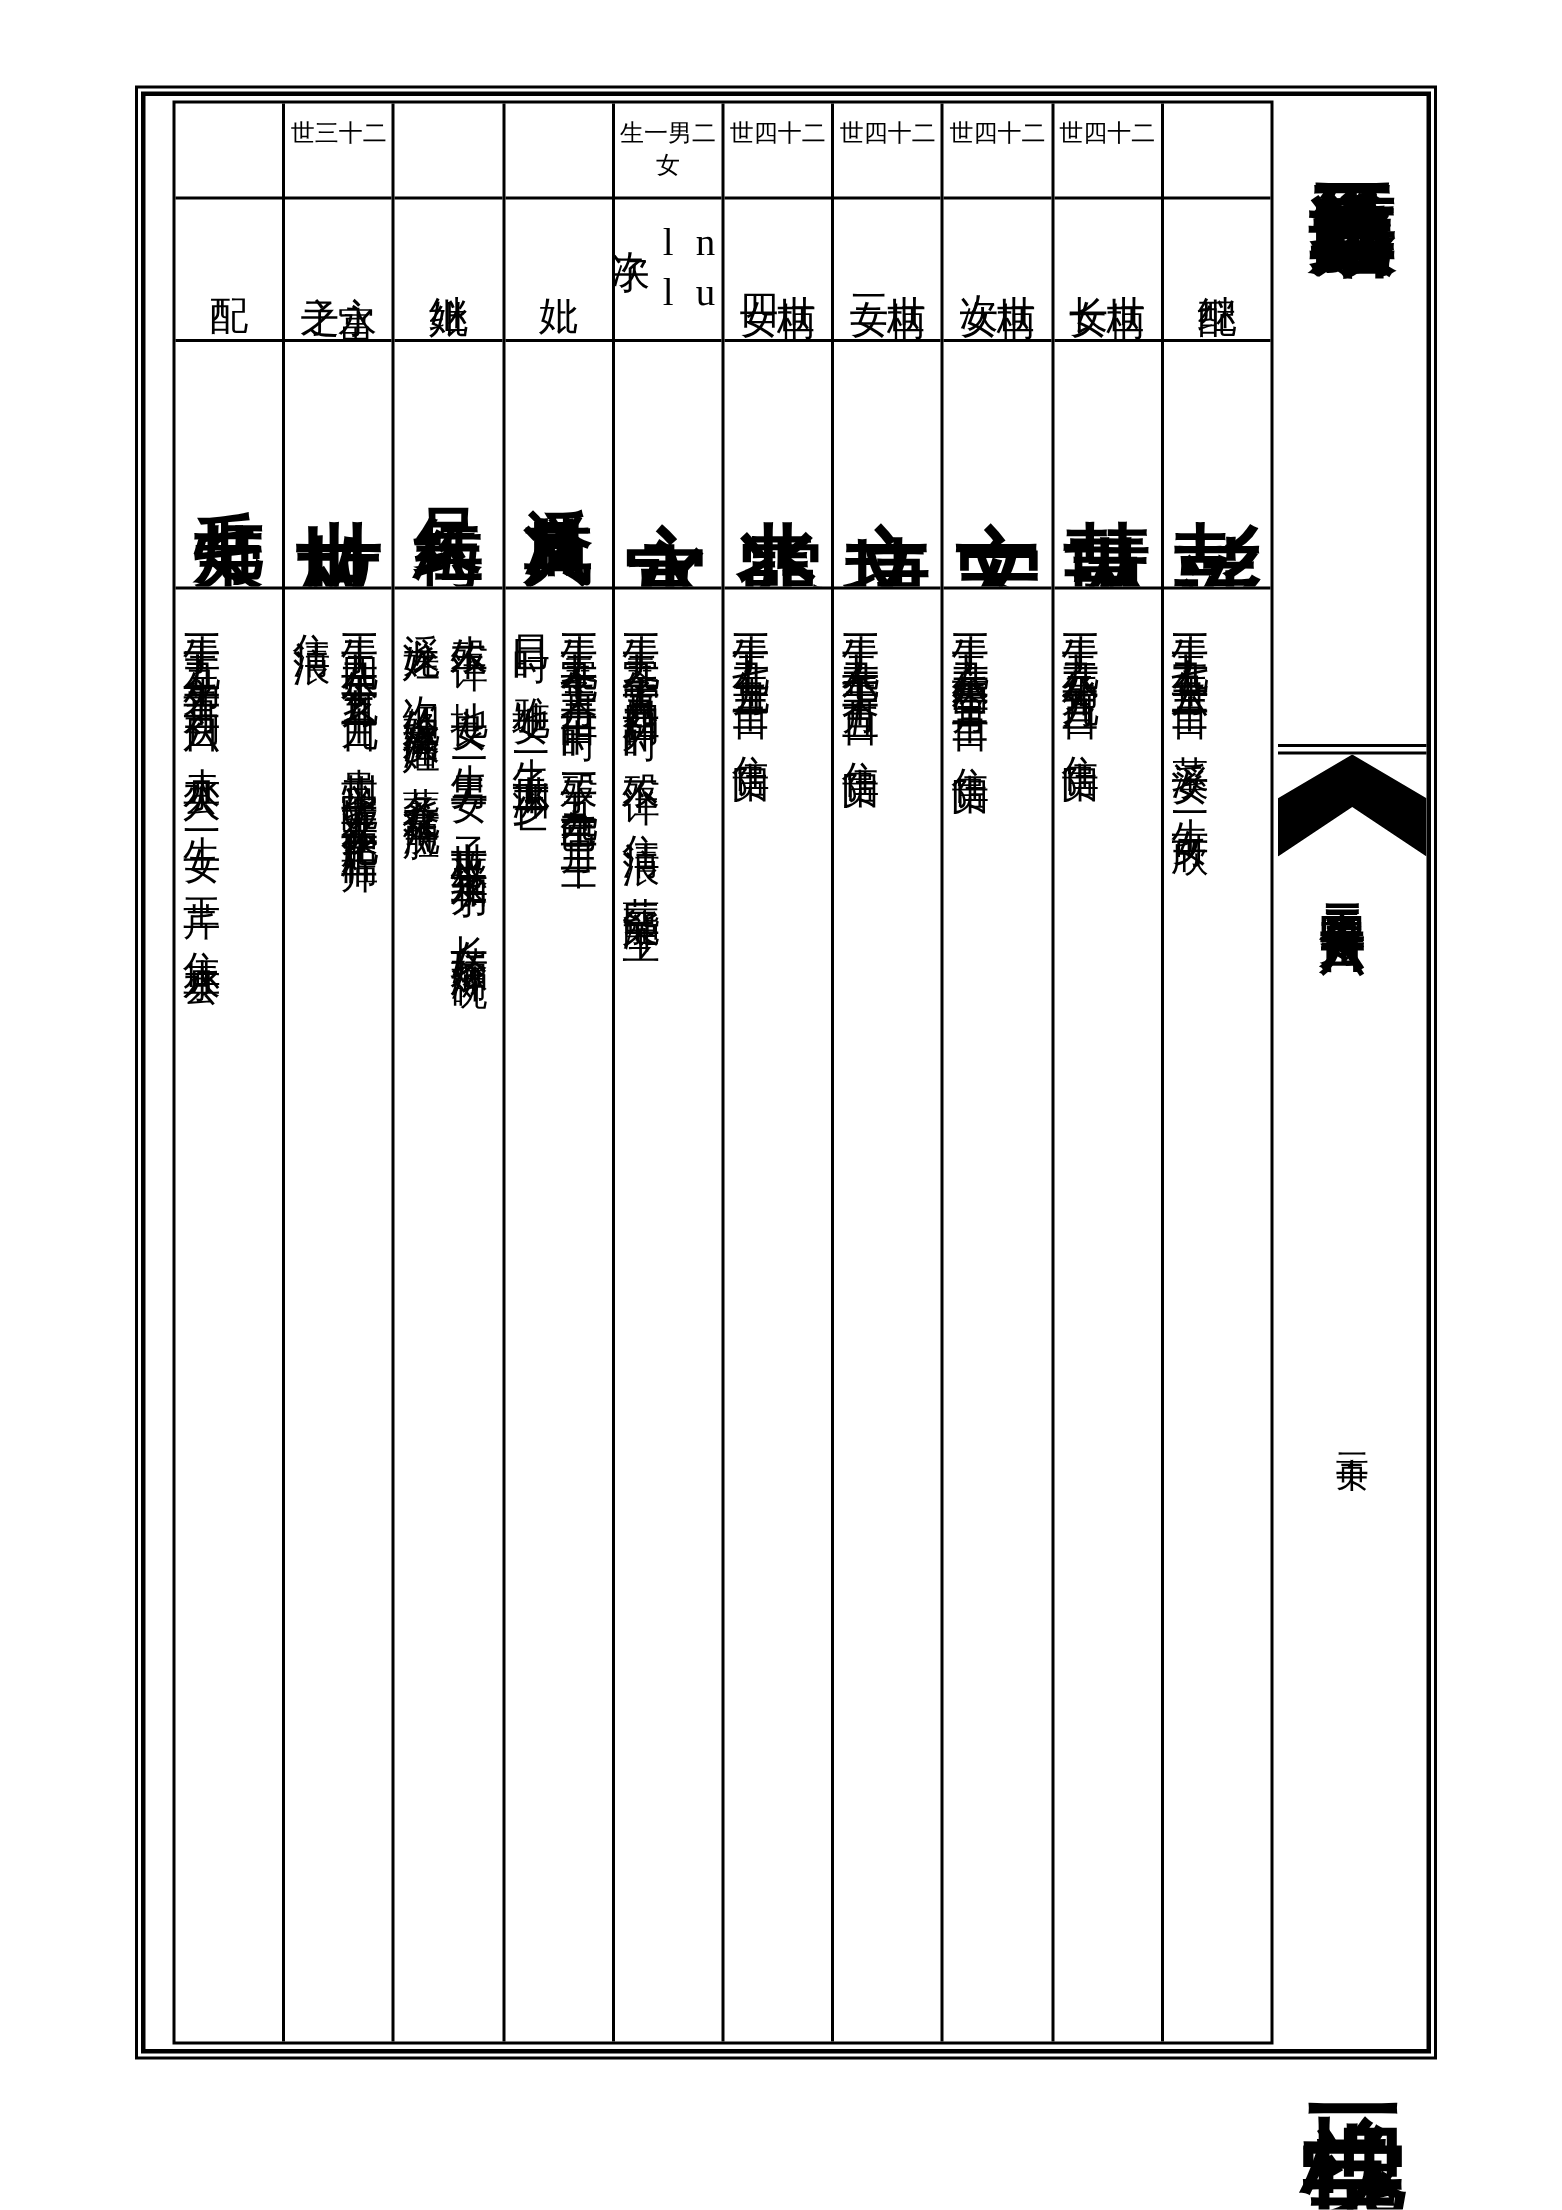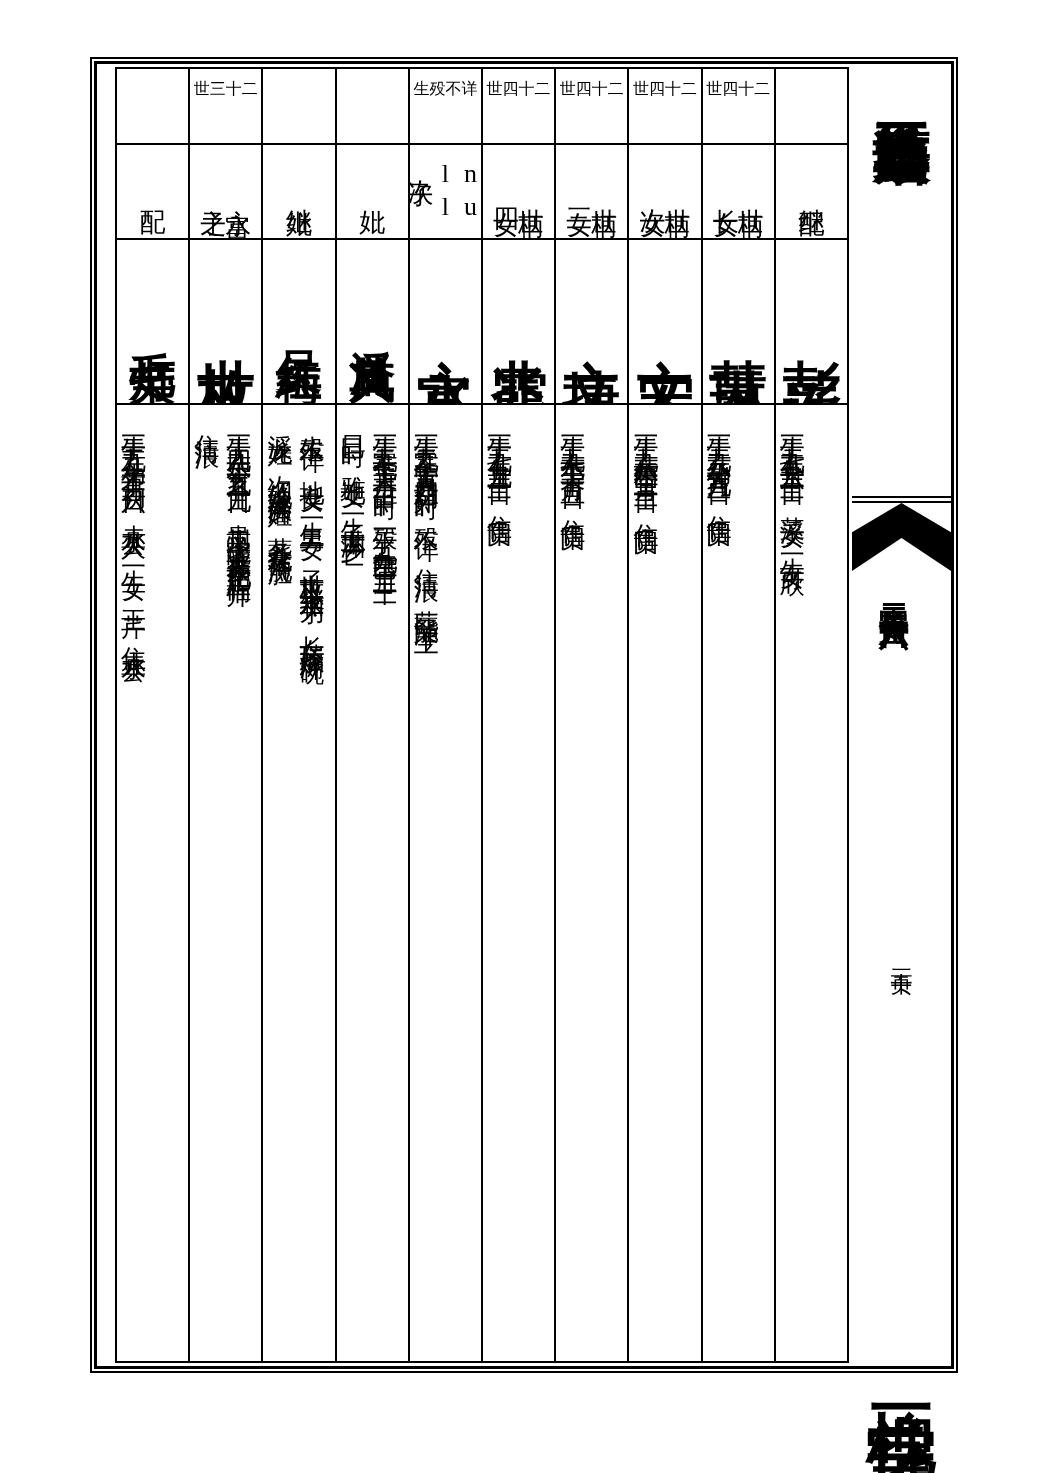--- a/index.html
+++ b/index.html
@@ -18,21 +18,21 @@
   
   .main { width:755px; box-sizing:border-box; padding:3px 0 3px 18px; flex:none; }
   .grid {
     width:734px; height:100%; border:2px solid #000; box-sizing:border-box;
     display:flex; flex-direction:row-reverse; background:#fff;
   }
   .col { flex:1; min-width:0; display:flex; flex-direction:column; border-left:2px solid #000; box-sizing:border-box; }
   .col:last-child { border-left:none; }
   .cell { box-sizing:border-box; }
   .cell-gen {
-    height:76px; border-bottom:2px solid #000; text-align:center;
+    height:64px; border-bottom:2px solid #000; text-align:center;
     font-size:16px; padding-top:10px; letter-spacing:0px;
   }
   .cell-rel {
     height:95px; border-bottom:2px solid #000;
     display:flex; align-items:center; justify-content:center; overflow:hidden;
   }
   .cell-rel .vtext { font-size:26px; line-height:25px; letter-spacing:4px; }
   .cell-name {
     height:165px; border-bottom:2px solid #000;
     display:flex; align-items:center; justify-content:center; overflow:hidden;
@@ -130,21 +130,21 @@
     </div>
     <div class="cell cell-name">
       <span class="vtext">兆霞</span>
     </div>
     <div class="cell cell-detail">
       <span class="vtext">生于一九七一年九月二十三日　住贵阳</span>
     </div>
   </div>
 
   <div class="col">
-    <div class="cell cell-gen">生殁不详</div>
+    <div class="cell cell-gen">生一男二女</div>
     <div class="cell cell-rel">
       <span class="vtext">nu
 ll
 次子</span>
     </div>
     <div class="cell cell-name">
       <span class="vtext">永富</span>
     </div>
     <div class="cell cell-detail">
       <span class="vtext">生于一九零二年壬寅五月初四日夘时　殁不详　住清浪　葬巨能冲岑上</span>

